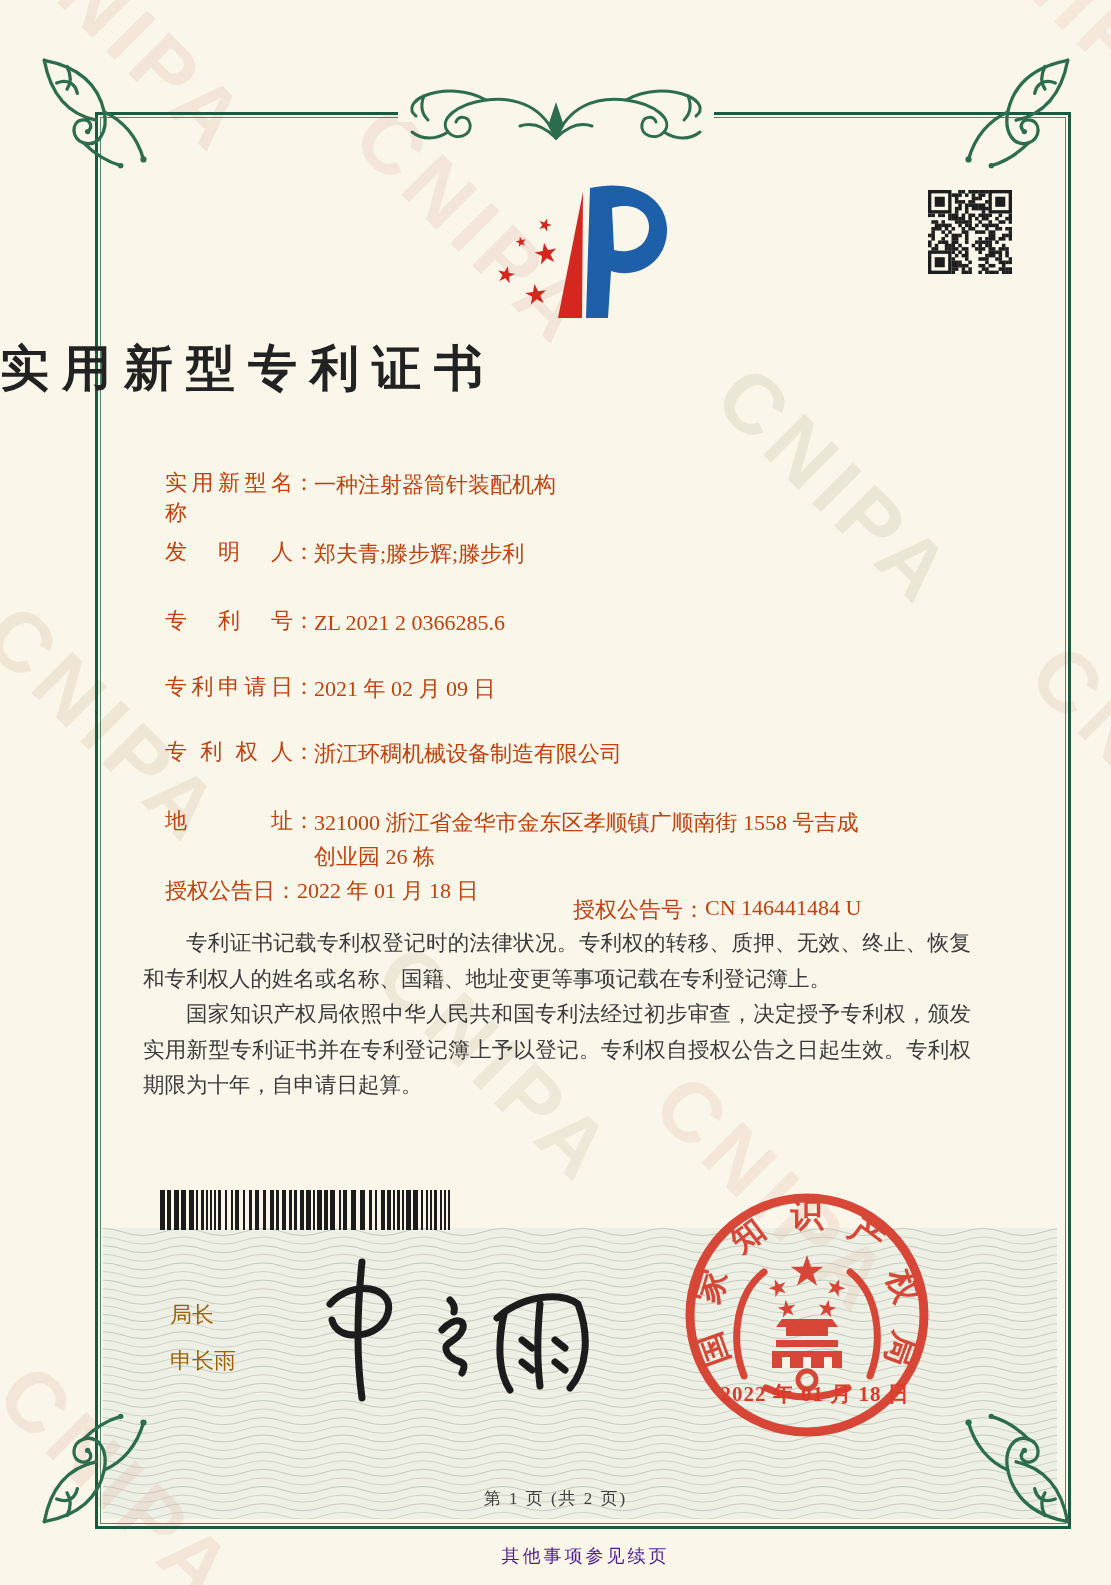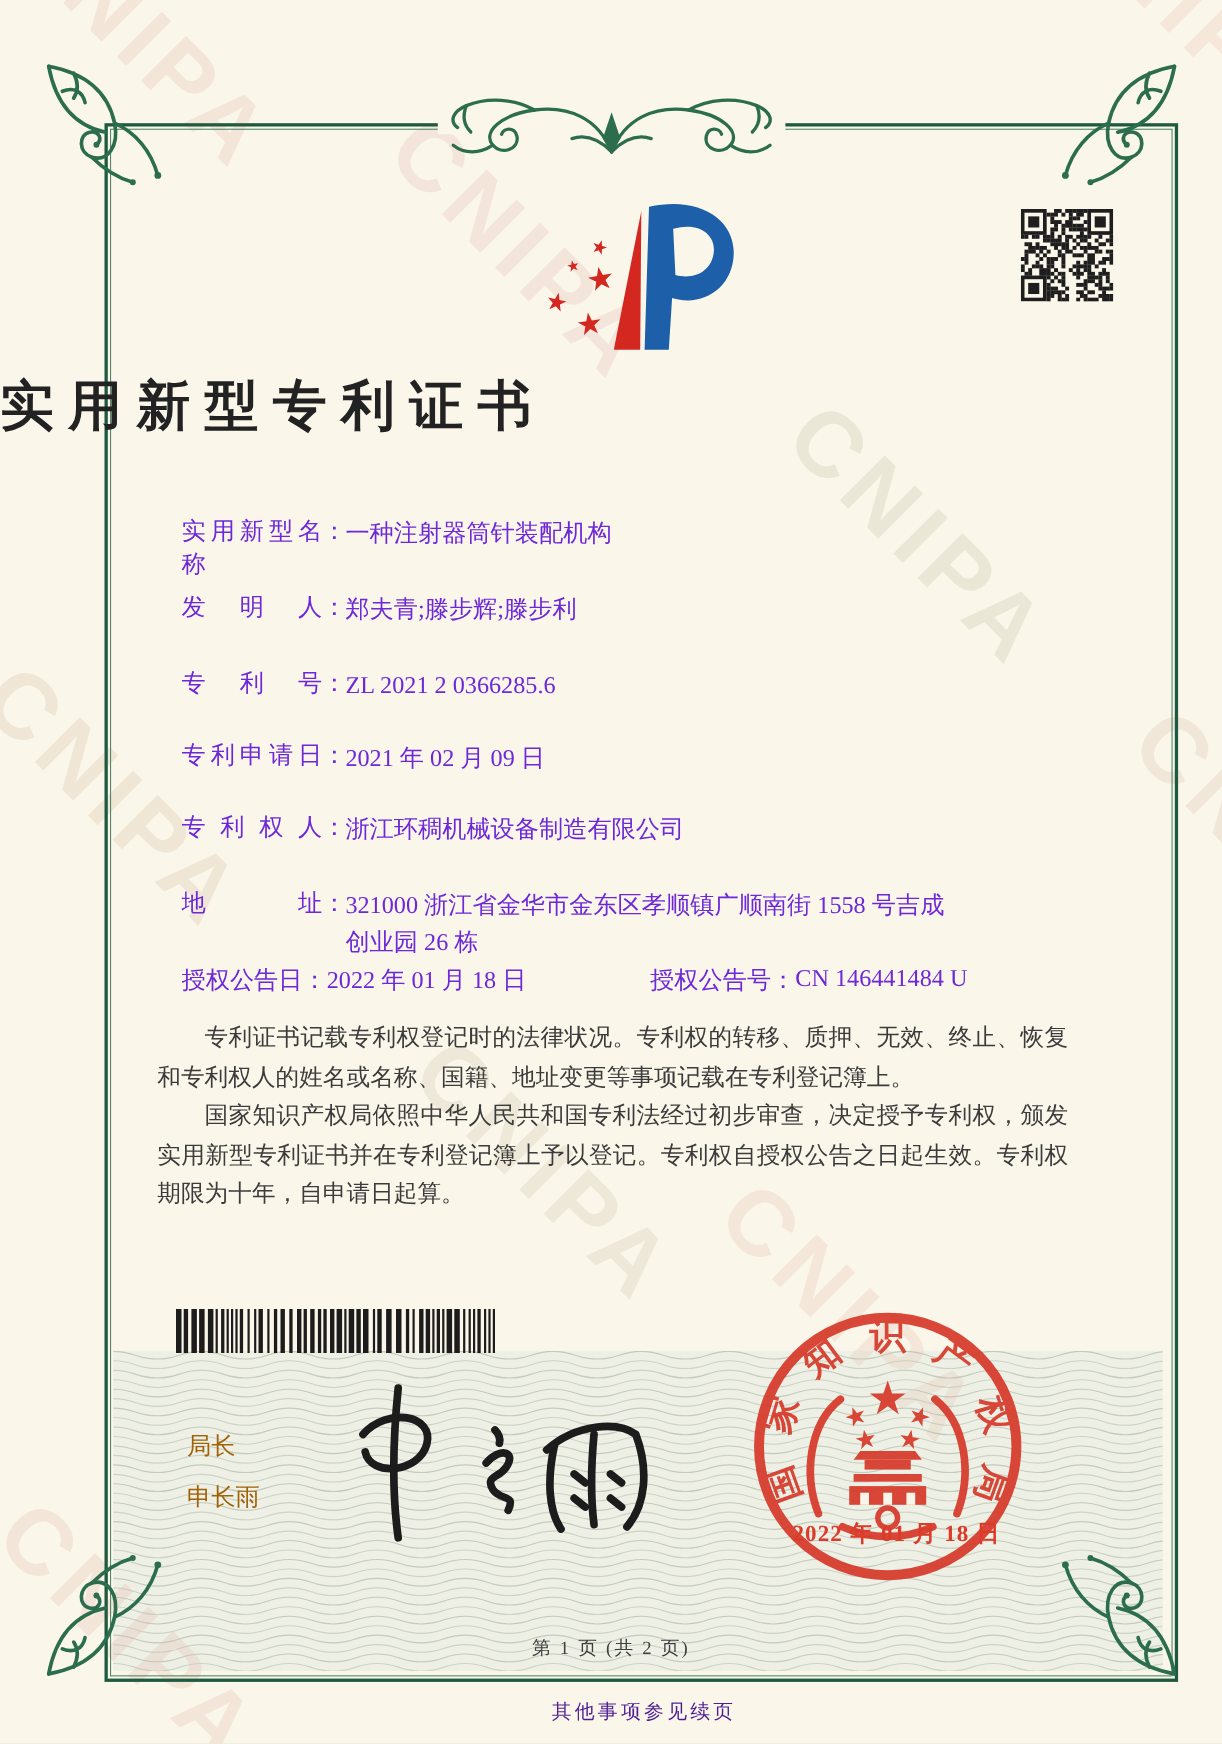--- a/index.html
+++ b/index.html
@@ -21,26 +21,26 @@
       font-size:84px;letter-spacing:8px;transform:rotate(45deg);z-index:2;white-space:nowrap;}
   
   .waveband{position:absolute;left:103px;top:1228px;width:954px;height:291px;background:#eef0e5;z-index:1;}
   
   .z{position:absolute;z-index:6;}
   .certno{left:147px;top:183px;font-size:22px;letter-spacing:3px;color:#3a3a3a;}
   .title{left:0;top:336px;width:100%;font-size:49px;font-weight:bold;
          letter-spacing:13px;color:#222;}
   .logo{left:478px;top:170px;}
   .qr{left:928px;top:190px;}
-  .frow{position:absolute;left:165px;font-size:22px;color:#6d28d9;display:flex;z-index:6;}
+  .frow{position:absolute;left:165px;font-size:22px;color:#c2410c;display:flex;z-index:6;}
   .jlabel{flex:none;width:128px;text-align:justify;text-align-last:justify;}
   .fcolon{flex:none;width:21px;}
   .fvalue{white-space:pre-line;max-width:668px;line-height:34px;}
   .plain{flex:none;}
-  .auth2{position:absolute;left:426px;display:flex;}
+  .auth2{position:absolute;left:408px;display:flex;margin-top:19px;}
   .paras{left:143px;top:926px;width:828px;font-size:21.5px;line-height:35.5px;
          text-align:justify;color:#3b3b3b;}
   .paras p{margin:0;text-indent:2em;}
   .barcode{left:158px;top:1190px;}
   .director{left:170px;top:1292px;font-size:22px;color:#a16207;line-height:46px;}
   .sig{left:292px;top:1246px;}
   .seal{left:672px;top:1180px;}
   .sealdate{left:700px;top:1380px;width:230px;text-align:center;font-size:21px;
             font-weight:bold;color:#dd3b2a;letter-spacing:1px;z-index:7;}
   .pagefoot{left:0;top:1487px;width:100%;text-align:center;font-size:17px;color:#3f3f3f;letter-spacing:2px;font-family:Liberation Serif, serif;}

